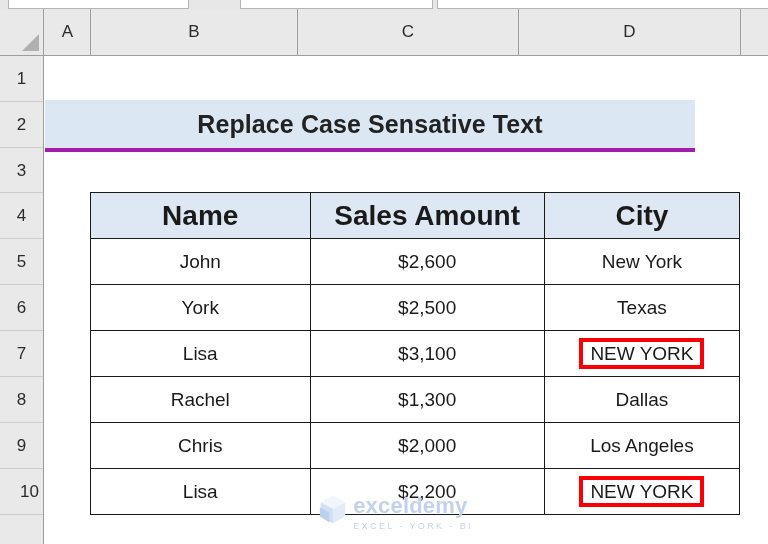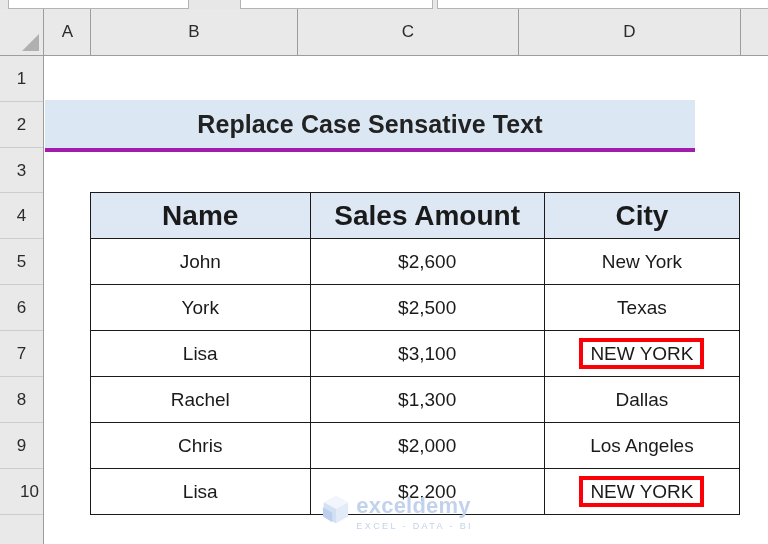--- a/index.html
+++ b/index.html
@@ -273,17 +273,17 @@
 
   <div class="watermark">
     <svg class="wm-logo" viewBox="0 0 32 34">
       <polygon points="16,2 29,9 29,24 16,31 3,24 3,9" fill="#e3ebf8"></polygon>
       <polygon points="16,2 29,9 16,16 3,9" fill="#f2f6fc"></polygon>
       <polygon points="3,9 16,16 16,31 3,24" fill="#d2e0f4"></polygon>
       <polygon points="2,14 12,20 12,30 2,24" fill="#bcd0ee"></polygon>
     </svg>
     <div class="wm-textcol">
       <span class="wm-name">exceldemy</span>
-      <span class="wm-tag">EXCEL - DATA - BI</span>
+      <span class="wm-tag">EXCEL - YORK - BI</span>
     </div>
   </div>
 
 </div>
 
 </body></html>

